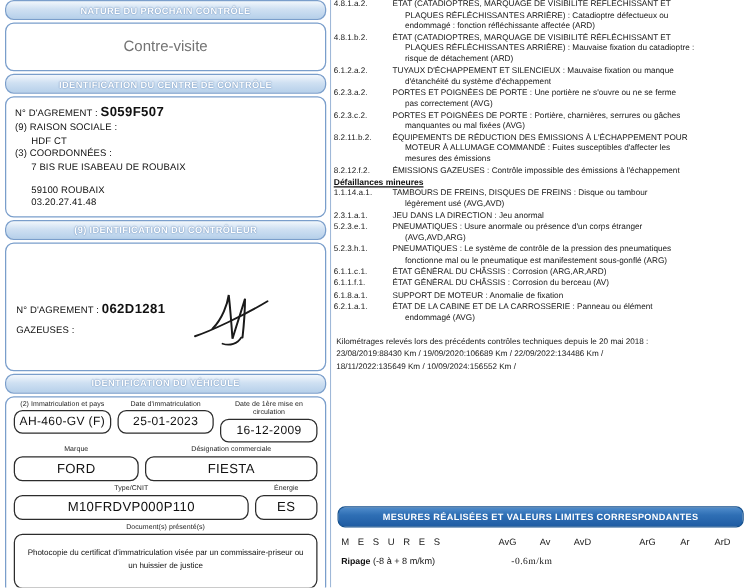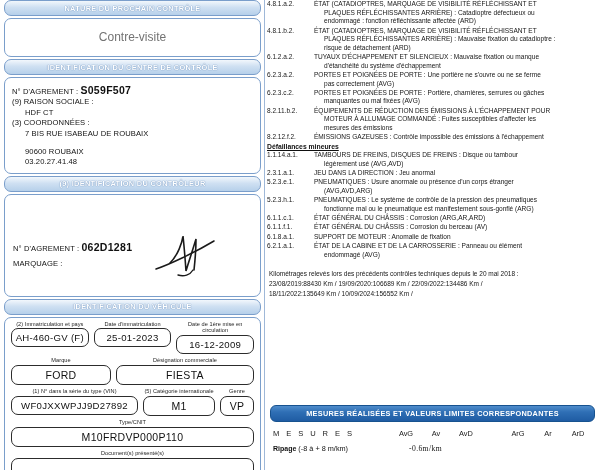--- a/index.html
+++ b/index.html
@@ -261,33 +261,33 @@
       <div class="panel-body">
         <div class="kv-line">
           <span class="lbl">N° D'AGREMENT :</span>
           <span class="kv-strong">S059F507</span>
         </div>
         <div class="kv-line">(9) RAISON SOCIALE :</div>
         <div class="kv-line indent">HDF CT</div>
         <div class="kv-line">(3) COORDONNÉES :</div>
         <div class="kv-line indent">7 BIS RUE ISABEAU DE ROUBAIX</div>
         <div style="height:6px"></div>
-        <div class="kv-line indent">90600 ROUBAIX</div>
+        <div class="kv-line indent">59100 ROUBAIX</div>
         <div class="kv-line indent">03.20.27.41.48</div>
       </div>
     </div>
 
     <div class="sec-head">(9) IDENTIFICATION DU CONTRÔLEUR</div>
     <div class="panel">
       <div class="ctrl-body">
         <div class="kv-line" style="margin-bottom:6px;">
           <span class="lbl">N° D'AGREMENT :</span>
           <span class="kv-strong">062D1281</span>
         </div>
-        <div class="kv-line">MARQUAGE :</div>
+        <div class="kv-line">GAZEUSES :</div>
         <div class="sig-wrap">
           <svg width="78" height="54" viewBox="0 0 78 54" fill="none">
             <path d="M22 36 C30 28, 34 16, 35 9 C36 18, 37 30, 38 44 C41 34, 45 22, 48 12 C48 22, 47 34, 46 43" stroke="#1a1a1a" stroke-width="1.6" fill="none" stroke-linecap="round"></path>
             <path d="M8 42 C20 38, 46 26, 66 14" stroke="#1a1a1a" stroke-width="1.5" fill="none" stroke-linecap="round"></path>
             <path d="M30 48 C36 50, 42 48, 45 43" stroke="#1a1a1a" stroke-width="1.4" fill="none" stroke-linecap="round"></path>
           </svg>
         </div>
       </div>
     </div>
 
@@ -314,39 +314,29 @@
           <div class="cell" style="flex:0 0 100px;">
             <div class="flabel">Marque</div>
             <div class="fbox">FORD</div>
           </div>
           <div class="cell">
             <div class="flabel">Désignation commerciale</div>
             <div class="fbox">FIESTA</div>
           </div>
         </div>
 
-        <div class="row" style="margin-top:3px;">
-          <div class="cell" style="flex:0 0 127px;">
-            <div class="flabel">(1) N° dans la série du type (VIN)</div>
-            <div class="fbox sm">WF0JXXWPJJ9D27892</div>
-          </div>
-          <div class="cell" style="flex:0 0 72px;">
-            <div class="flabel">(5) Catégorie internationale</div>
-            <div class="fbox">M1</div>
-          </div>
-          <div class="cell">
-            <div class="flabel">Genre</div>
-            <div class="fbox">VP</div>
-          </div>
-        </div>
 
         <div class="row" style="margin-top:3px;">
           <div class="cell">
             <div class="flabel">Type/CNIT</div>
             <div class="fbox">M10FRDVP000P110</div>
+          </div>
+          <div class="cell" style="flex:0 0 50px;">
+            <div class="flabel">Énergie</div>
+            <div class="fbox">ES</div>
           </div>
         </div>
 
         <div style="margin-top:3px;">
           <div class="flabel">Document(s) présenté(s)</div>
           <div class="doc-box">Photocopie du certificat d'immatriculation visée par un commissaire-priseur ou un huissier de justice</div>
         </div>
 
       </div>
     </div>

